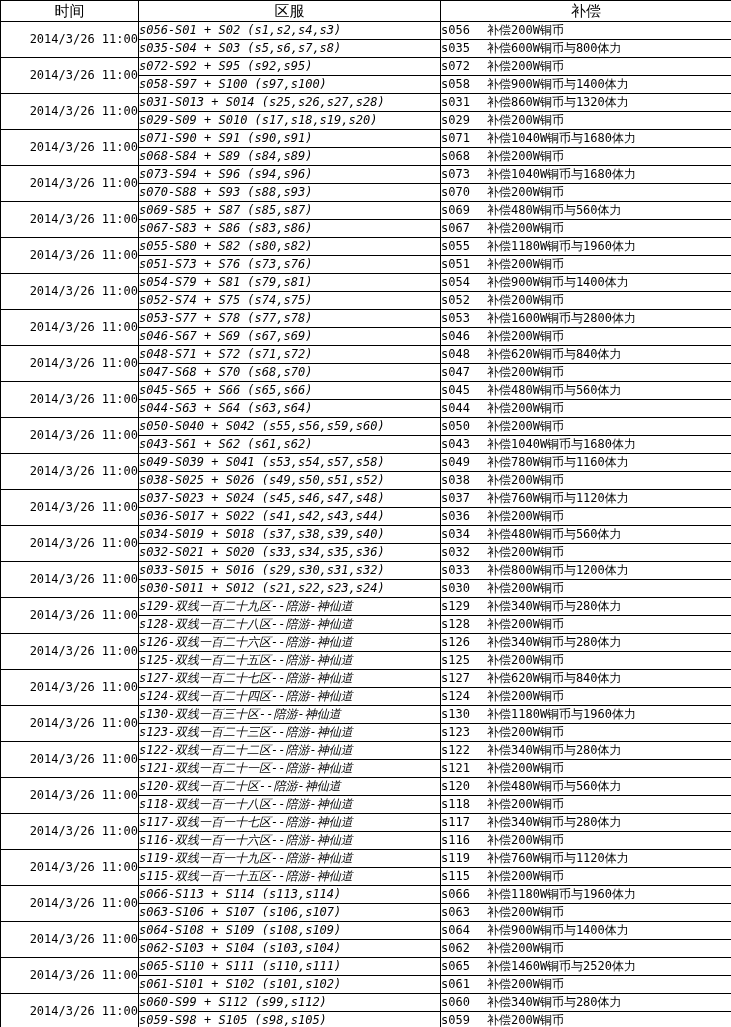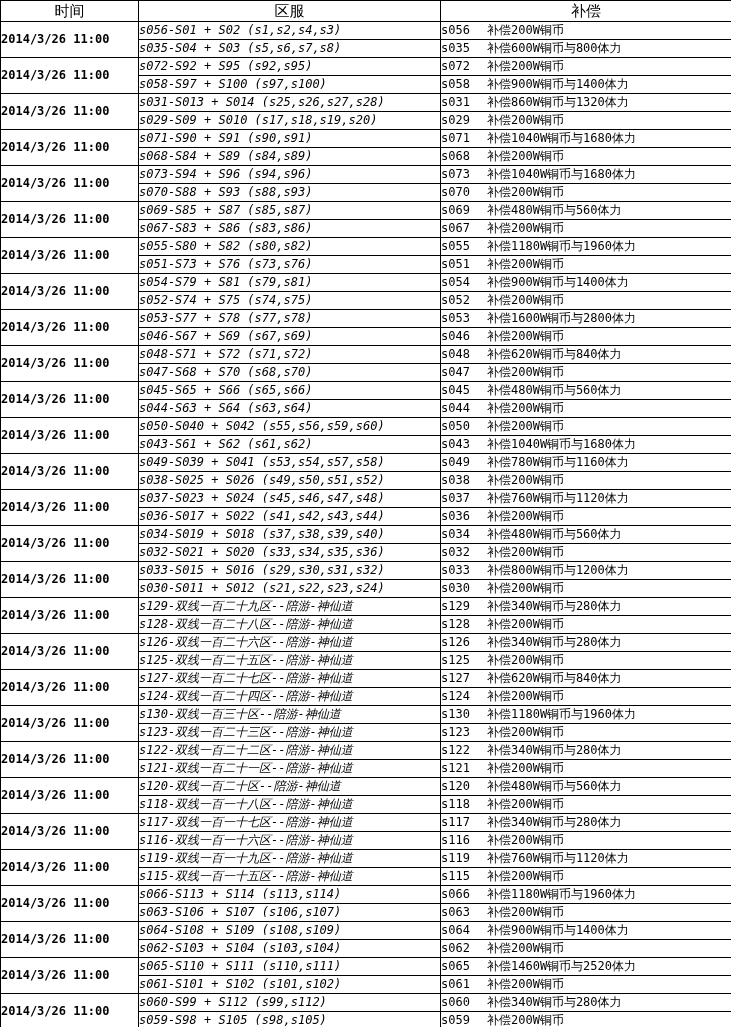--- a/index.html
+++ b/index.html
@@ -29,23 +29,22 @@
     font-weight: normal;
     text-align: center;
     margin-left: 37px;
   }
   table.merge-table td {
     height: 17px;
     line-height: 17px;
     font-size: 12px;
   }
   td.time-cell {
-    text-align: left;
+    text-align: right;
     font-size: 13px;
-    font-weight: bold;
   }
   td.server-cell {
     padding-left: 4px;
     font-style: italic;
   }
   td.comp-cell {
     padding-left: 8px;
   }
   td.comp-cell .sid {
     display: inline-block;

